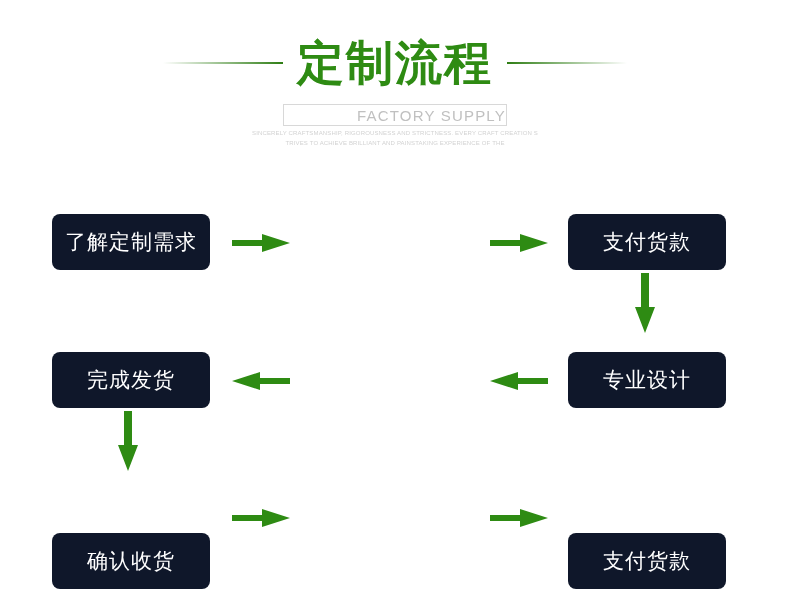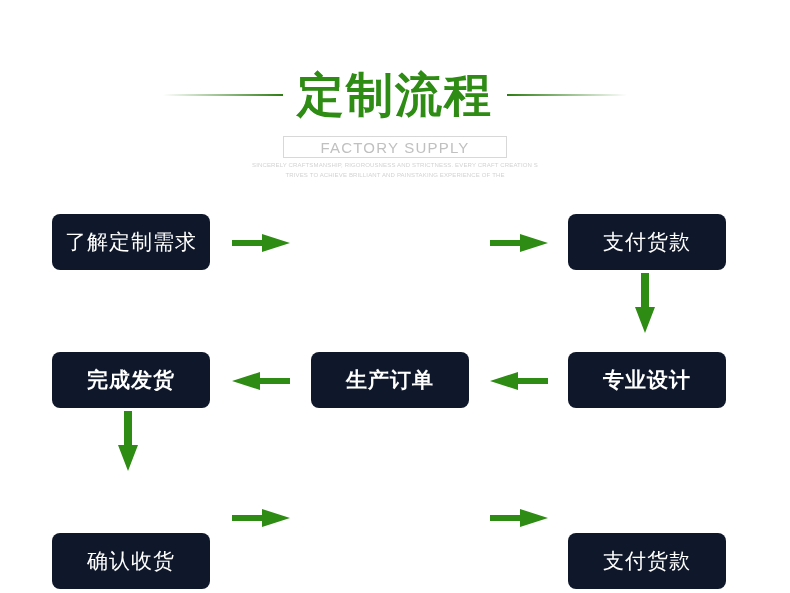--- a/index.html
+++ b/index.html
@@ -19,21 +19,20 @@
     height: 593px;
   }
 
   
   .header {
     position: absolute;
     left: 0;
     top: 0;
     width: 790px;
     height: 185px;
-    margin-top: 32px;
   }
   .title-row {
     position: absolute;
     left: 0;
     top: 32px;
     width: 790px;
     height: 62px;
     display: flex;
     align-items: center;
     justify-content: center;
@@ -62,21 +61,21 @@
   }
   .sub-box {
     position: absolute;
     left: 283px;
     top: 104px;
     width: 224px;
     height: 22px;
     border: 1px solid #d8d8d8;
     display: flex;
     align-items: center;
-    justify-content: center;
+    justify-content: flex-end;
     box-sizing: border-box;
   }
   .sub-box-text {
     font-size: 15px;
     letter-spacing: 1.2px;
     color: #c0c0c0;
     white-space: nowrap;
     font-family: "Liberation Sans", sans-serif;
   }
   .tagline {
@@ -118,21 +117,21 @@
     letter-spacing: 1px;
     white-space: nowrap;
     font-family: "DejaVu Sans", "Liberation Sans", sans-serif;
   }
   
   .col1 { left: 52px; }
   .col2 { left: 311px; }
   .col3 { left: 568px; }
   
   .row1 { top: 29px; }
-  .row2 { top: 167px; font-weight: bold; }
+  .row2 { top: 167px; }
   .row3 { top: 304px; margin-top: 44px; }
 
   .arrow {
     position: absolute;
   }
   .arrow svg { display: block; }
 
   
   .ah-r1-a { left: 232px; top: 47px; }
   .ah-r1-b { left: 490px; top: 47px; }
@@ -174,23 +173,20 @@
     <div class="node col1 row1">
       <span class="node-label">了解定制需求</span>
     </div>
     <div class="node col3 row2">
       <span class="node-label">专业设计</span>
     </div>
 
     <div class="node col3 row1">
       <span class="node-label">支付货款</span>
     </div>
-    <div class="node col2 row2">
-      <span class="node-label">生产订单</span>
-    </div>
     <div class="node col1 row2">
       <span class="node-label">完成发货</span>
     </div>
 
     <div class="node col1 row3">
       <span class="node-label">确认收货</span>
     </div>
     <div class="node col3 row3">
       <span class="node-label">支付货款</span>
     </div>

